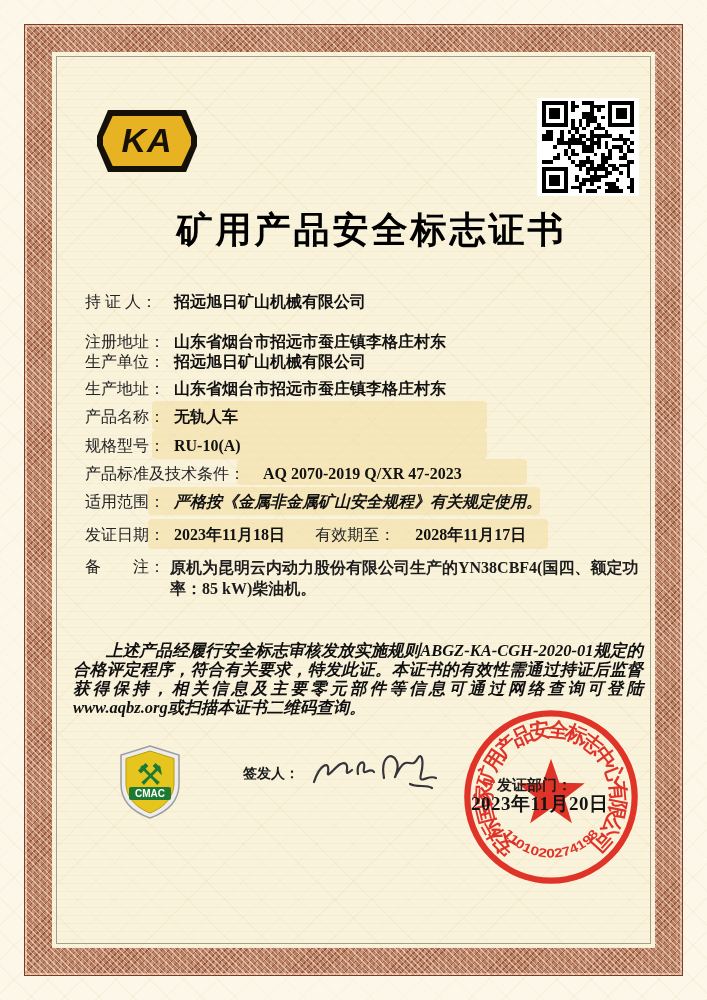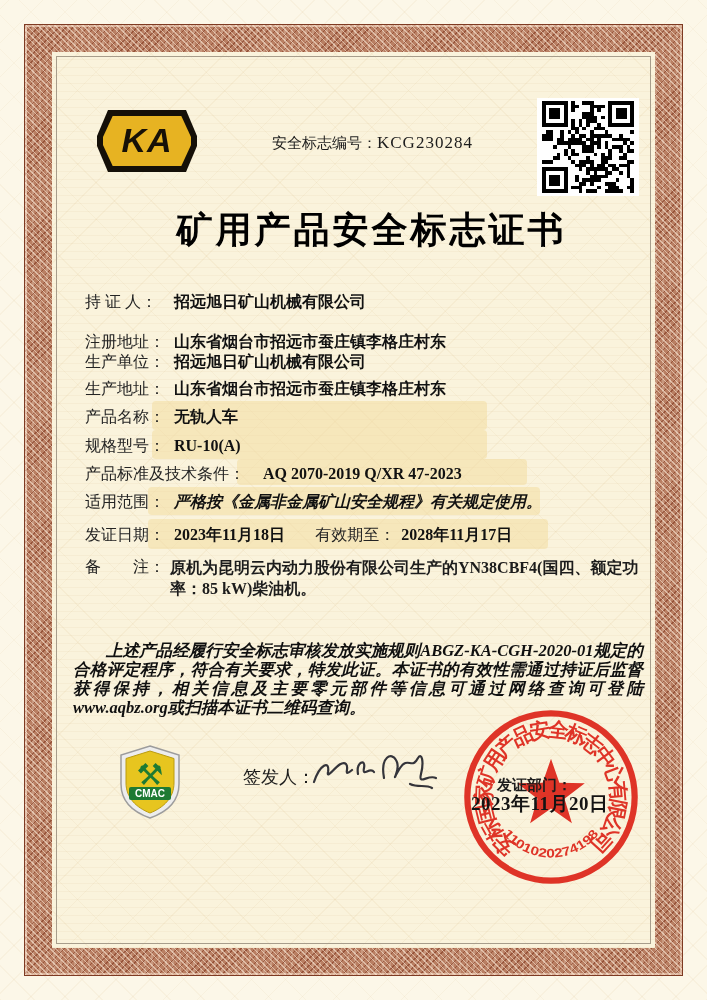--- a/index.html
+++ b/index.html
@@ -51,34 +51,34 @@
   .qr{position:absolute;left:537px;top:98px;width:102px;height:98px;background:#ffffff;
       display:flex;align-items:center;justify-content:center;}
 
   .title{position:absolute;left:0;right:0;top:206px;text-align:center;
     font-size:36px;font-weight:900;letter-spacing:3px;color:#000;padding-left:36px;}
 
   .row{position:absolute;left:85px;white-space:nowrap;font-size:16px;z-index:2;}
   .row .lbl{display:inline-block;min-width:85px;white-space:pre;color:#242424;}
   .row .val{font-weight:700;color:#111;}
   .row .lbl.wide{min-width:0;margin-right:14px;}
-  .row .lbl2{display:inline-block;margin-left:26px;margin-right:2px;color:#242424;}
+  .row .lbl2{display:inline-block;margin-left:26px;margin-right:16px;color:#242424;}
   .kai{font-style:italic;}
 
   .hl{position:absolute;background:rgba(243,221,160,0.55);border-radius:4px;z-index:1;}
 
   .remark{position:absolute;left:85px;top:557px;font-size:16px;z-index:2;display:flex;}
   .remark .lbl{white-space:pre;min-width:85px;display:inline-block;}
   .remark .val{font-weight:700;width:480px;line-height:21px;white-space:normal;}
 
   .statement{position:absolute;left:73px;top:641px;width:570px;font-size:16.5px;
     line-height:19px;font-weight:700;text-align:justify;text-indent:2em;color:#101010;z-index:2;}
 
   .cmac{position:absolute;left:116px;top:744px;width:68px;height:76px;}
-  .signer{position:absolute;left:243px;top:765px;font-size:18px;font-weight:400;z-index:3;}
+  .signer{position:absolute;left:243px;top:765px;font-size:14px;font-weight:700;z-index:3;}
   .dept{position:absolute;left:497px;top:776px;font-size:15px;font-weight:700;z-index:3;}
   .sig{position:absolute;left:300px;top:744px;width:150px;height:55px;z-index:3;}
 
   .seal{position:absolute;left:462px;top:708px;width:178px;height:178px;opacity:0.92;z-index:2;}
   .seal-date{position:absolute;left:471px;top:791px;font-size:19px;font-weight:700;
     color:#141414;letter-spacing:0.5px;z-index:4;white-space:nowrap;}
 </style>
 </head>
 <body>
 
@@ -86,23 +86,20 @@
   <div class="band"></div>
   <div class="inner"></div>
   <div class="frame-line"></div>
 
   <div class="ka-badge">
     <div class="ka-in">
       <span class="ka-txt">KA</span>
     </div>
   </div>
 
-  <div class="certno">
-    <span>安全标志编号：</span><span class="num">KCG230284</span>
-  </div>
 
   <div class="qr">
     <svg viewBox="0 0 25 25" width="92" height="92" shape-rendering="crispEdges">
       <rect x="0" y="0" width="25" height="25" fill="#ffffff"></rect>
       <g fill="#000000">
         <rect x="0" y="0" width="7" height="7"></rect>
           <rect x="18" y="0" width="7" height="7"></rect>
           <rect x="0" y="18" width="7" height="7"></rect>
       </g>
       <g fill="#ffffff">

